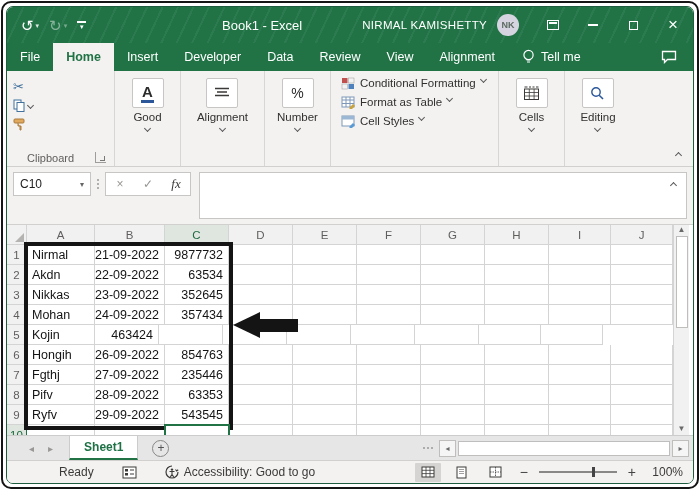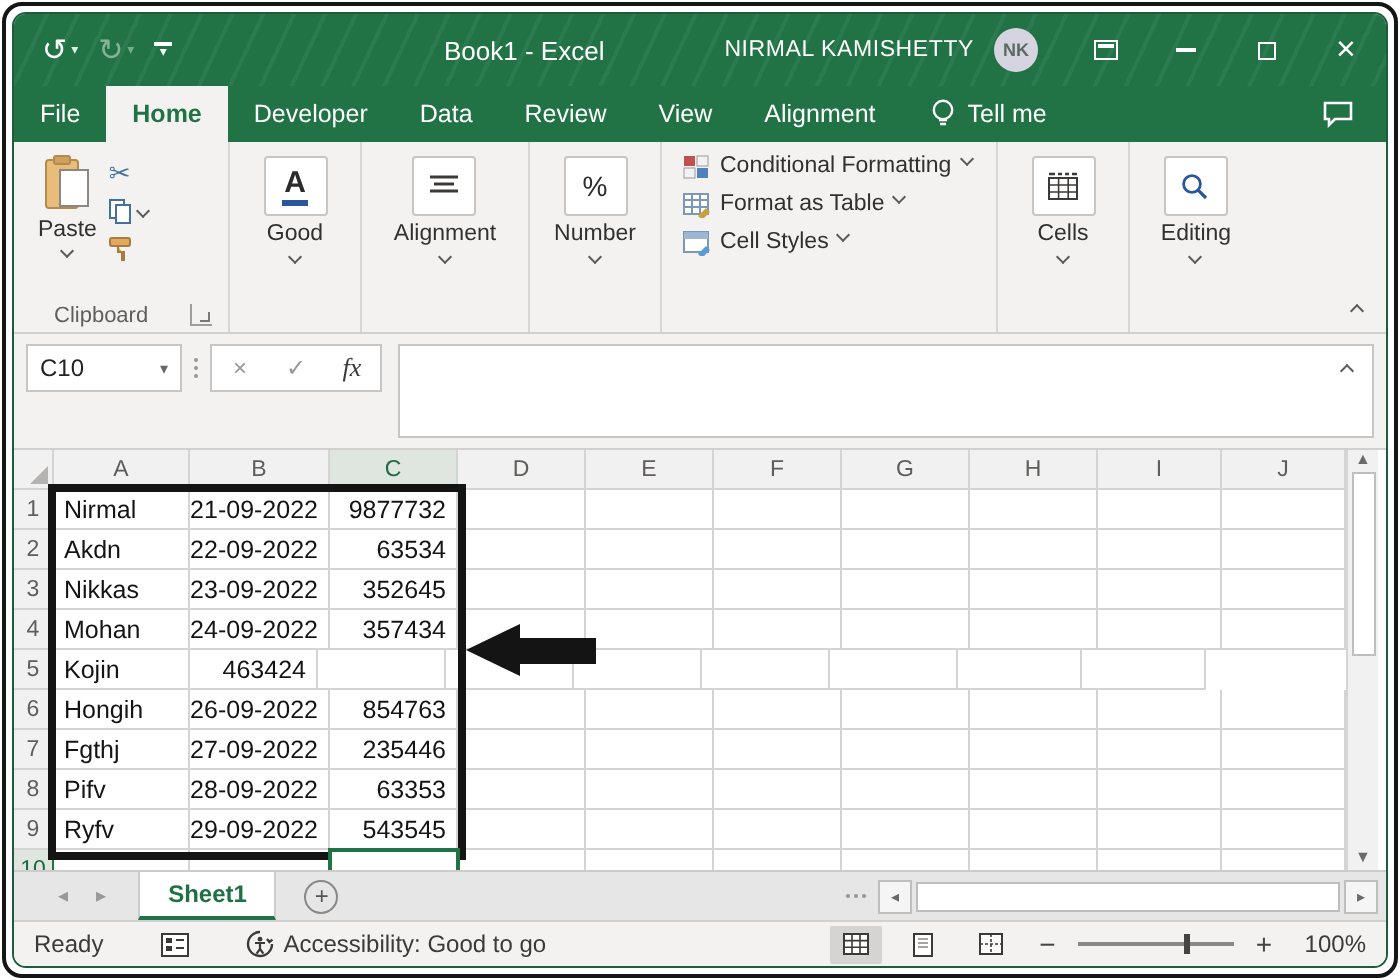--- a/index.html
+++ b/index.html
@@ -102,21 +102,21 @@
   .add-sheet { width:17px; height:17px; border:1px solid #8a8886; border-radius:50%; color:#555; display:flex; align-items:center; justify-content:center; font-size:12px; align-self:center; margin-left:14px; }
   .sheetbar-spacer { flex:1; }
   .hdots { display:flex; align-items:center; gap:2px; padding:0 6px; }
   .hdots i { width:2px; height:2px; background:#9a9896; border-radius:50%; }
   .hscroll { display:flex; align-items:center; width:250px; margin-right:4px; }
   .hs-btn { width:17px; height:17px; background:#f5f5f5; border:1px solid #c0bebc; display:flex; align-items:center; justify-content:center; font-size:8px; color:#6a6a6a; }
   .hthumb { flex:1; height:15px; background:#fff; border:1px solid #c0bebc; margin:0 2px; }
 
   
   .statusbar { height:23px; background:#f3f2f1; border-top:1px solid #d2d0ce; display:flex; align-items:center; font-size:12px; color:#3b3a39; padding:0 10px; }
-  .status-left { display:flex; align-items:center; gap:28px; }
+  .status-left { display:flex; align-items:center; gap:28px;margin-left:42px; }
   .status-right { margin-left:auto; display:flex; align-items:center; gap:8px; }
   .view-btn { width:26px; height:19px; display:flex; align-items:center; justify-content:center; border-radius:1px; }
   .view-btn.active { background:#d6d4d2; }
   .zoom-out, .zoom-in { font-size:14px; color:#444; padding:0 3px; }
   .zoom-track { width:78px; height:2px; background:#8a8886; position:relative; }
   .zoom-thumb { position:absolute; left:68%; top:-4px; width:3px; height:10px; background:#444; }
   .zoom-pct { width:36px; text-align:right; }
   svg { display:block; }
 </style>
 </head>
@@ -155,20 +155,21 @@
           </span>
       <span class="caption-btn" style="font-size:17px;">
             <span>×</span>
           </span>
     </div>
   </div>
 
   <div class="tabrow">
     <div class="tab">File</div>
     <div class="tab active">Home</div>
+    <div class="tab">Insert</div>
     <div class="tab">Developer</div>
     <div class="tab">Data</div>
     <div class="tab">Review</div>
     <div class="tab">View</div>
     <div class="tab">Alignment</div>
     <div class="tellme">
       <svg width="13" height="16" viewBox="0 0 13 16">
             <circle cx="6.5" cy="6" r="4.6" fill="none" stroke="#fff" stroke-width="1.2"></circle>
             <path d="M4.5 11 h4 M5 13 h3" stroke="#fff" stroke-width="1.2" fill="none"></path>
           </svg>
@@ -179,29 +180,20 @@
       <svg width="16" height="14" viewBox="0 0 16 14">
             <path d="M1.5 1.5 h13 v8 h-8 l-3 3 v-3 h-2 z" fill="none" stroke="#fff" stroke-width="1.3"></path>
           </svg>
     </div>
   </div>
 
   <div class="ribbon">
 
     <div class="rgroup" style="min-width:108px;">
       <div class="rgroup-content">
-        <div class="paste-btn">
-          <svg width="26" height="30" viewBox="0 0 26 30">
-            <rect x="2" y="3" width="16" height="24" rx="1.5" fill="#e8bd79" stroke="#b58a4a"></rect>
-            <rect x="6" y="1" width="8" height="4" rx="1" fill="#cfa05f" stroke="#b58a4a"></rect>
-            <rect x="9" y="8" width="14" height="18" fill="#fff" stroke="#8a8886"></rect>
-          </svg>
-          <span>Paste</span>
-          <span class="chev"></span>
-        </div>
         <div class="clip-side">
           <span class="mini">
                 <span style="color:#41719c;font-size:13px;">✂</span>
               </span>
           <span class="mini">
             <svg width="12" height="13" viewBox="0 0 12 13">
                   <rect x="1" y="1" width="7" height="9" fill="#fff" stroke="#41719c"></rect>
                   <rect x="4" y="3.5" width="7" height="9" fill="#fff" stroke="#41719c"></rect>
                 </svg>
             <span class="chev"></span>

